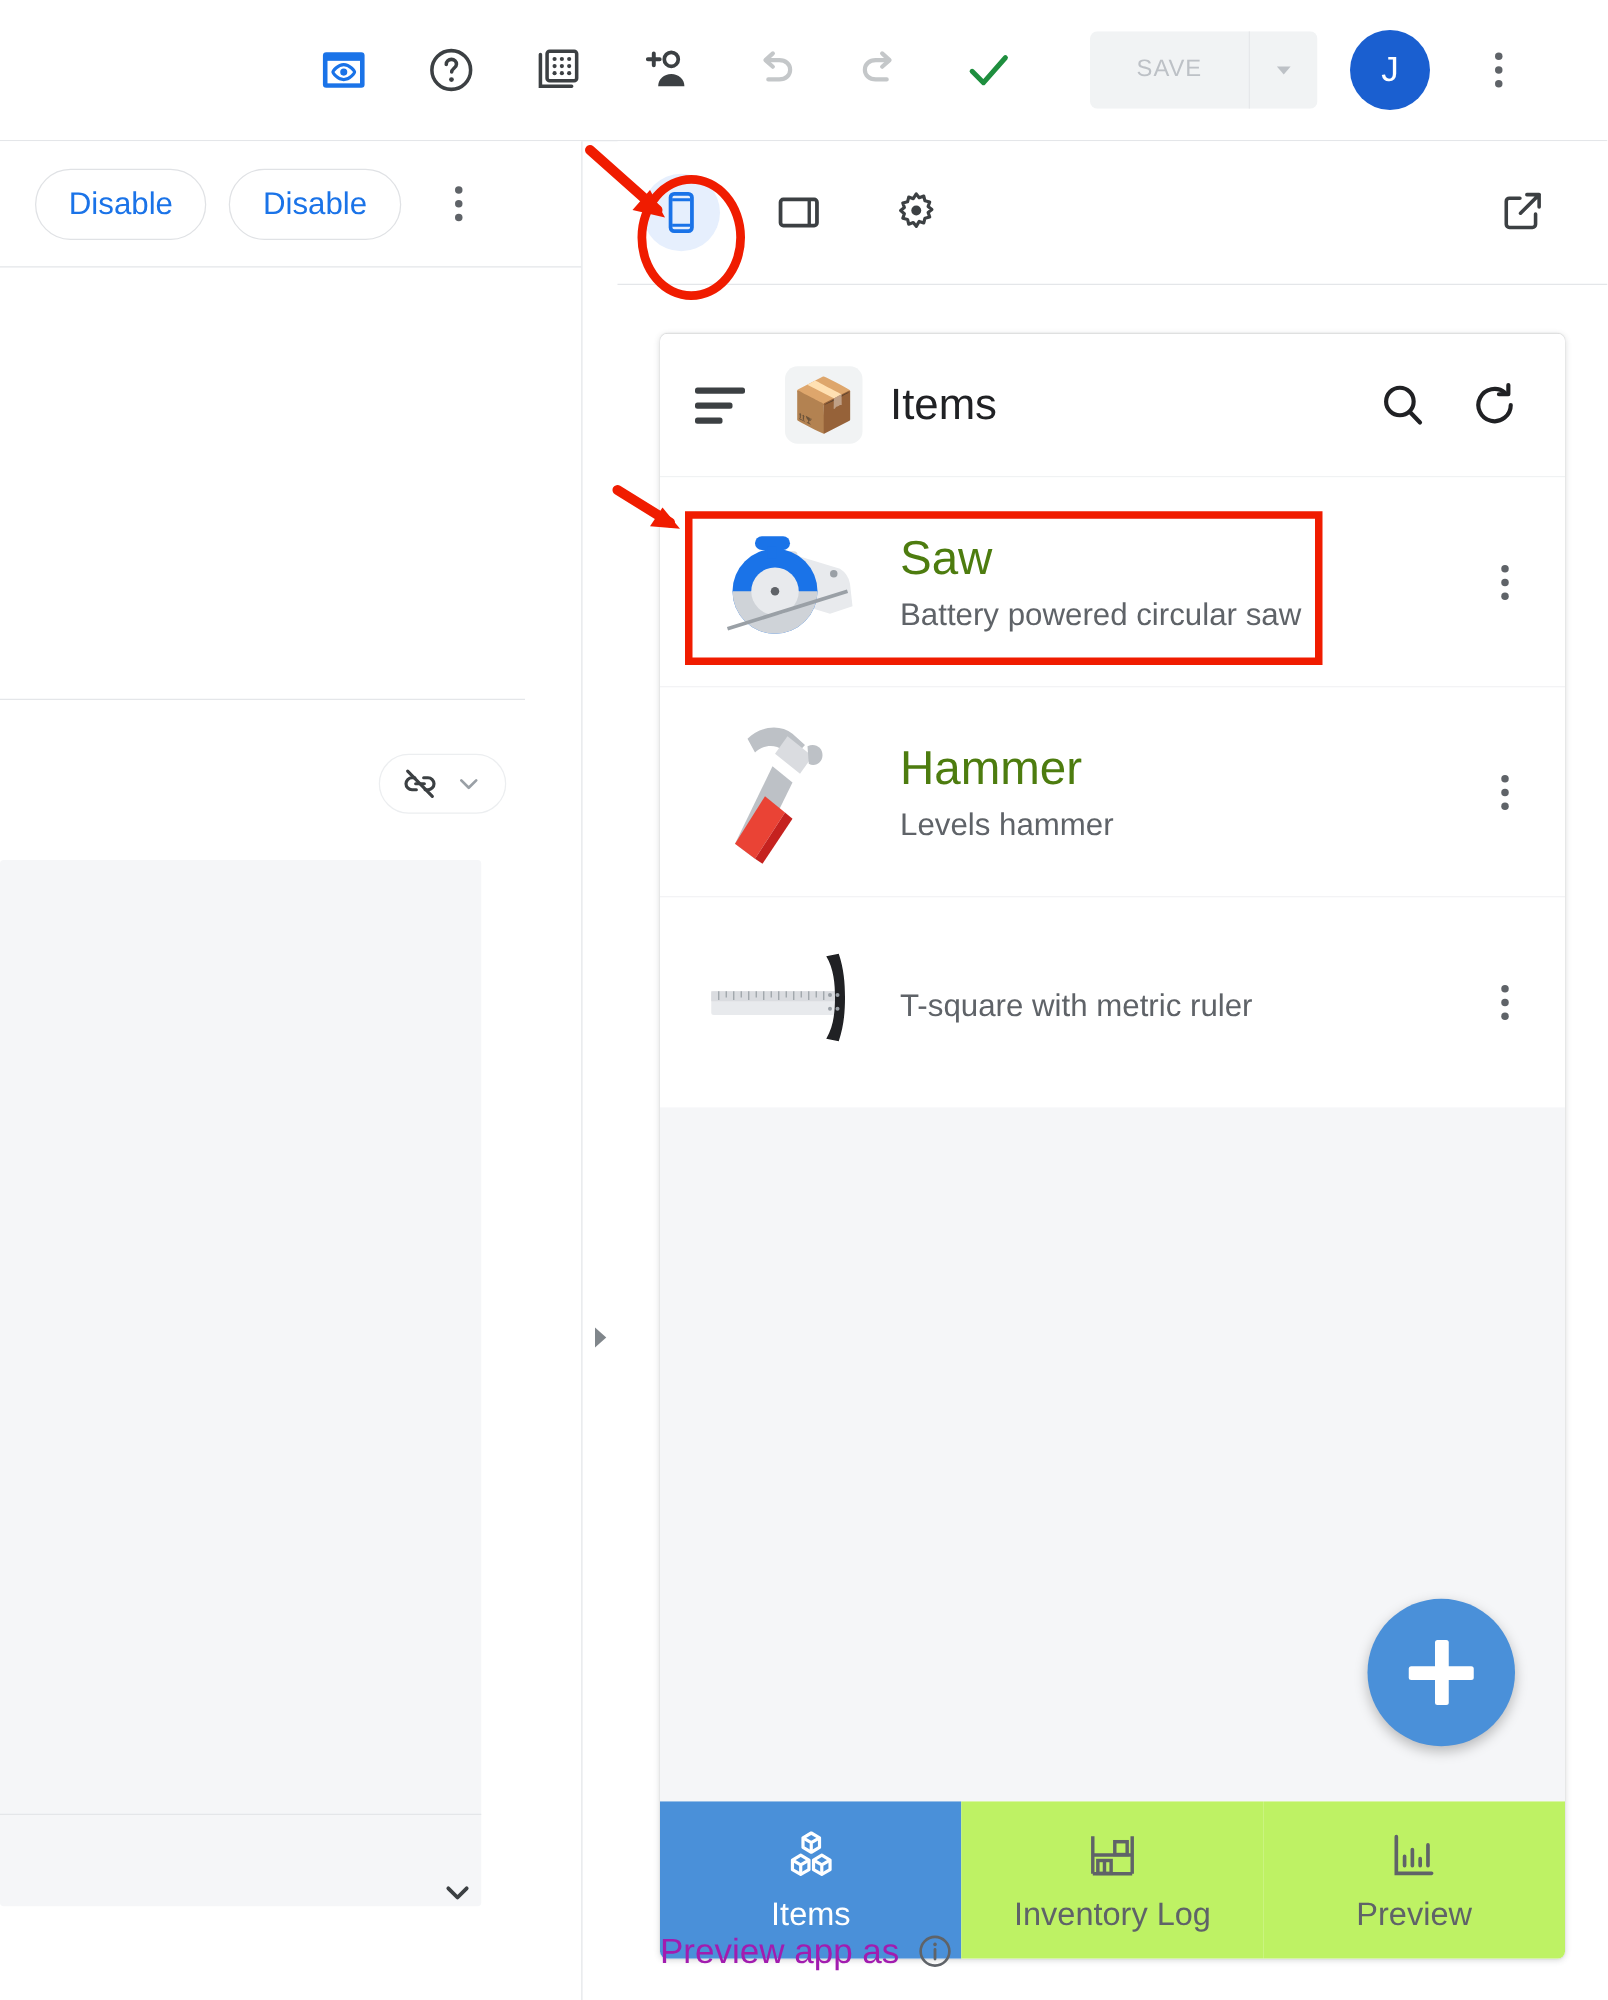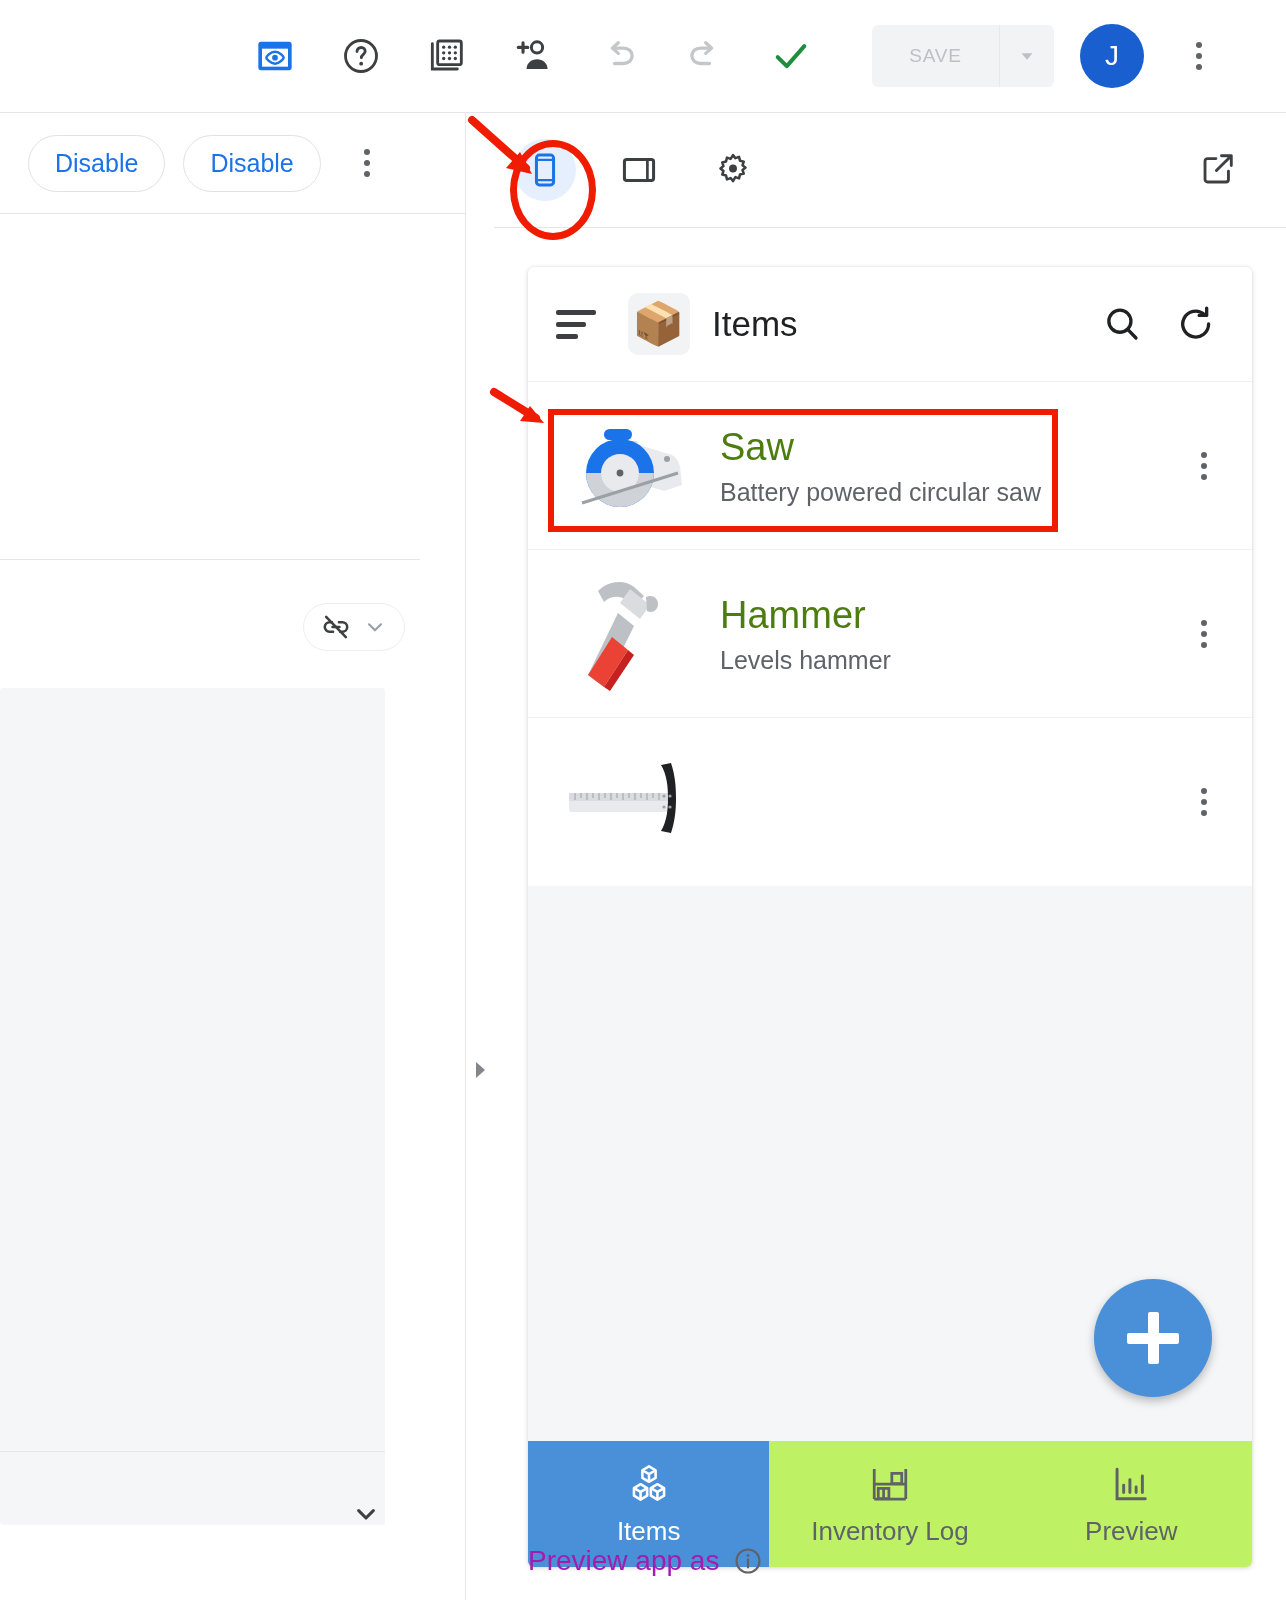--- a/index.html
+++ b/index.html
@@ -428,20 +428,21 @@
                   <path d="M12 46v7M18 46v5M24 46v7M30 46v5M36 46v7M42 46v5M48 46v7M54 46v5M60 46v7M66 46v5M72 46v7M78 46v5M84 46v7M90 46v5M96 46v7"></path>
                 </g>
                 <path d="M98 18c6 10 7 22 7 33s-1 23-7 33l10 2c4-12 5-23 5-35s-1-23-5-35z" fill="#202124"></path>
                 <circle cx="101" cy="49" r="1.6" fill="#9aa0a6"></circle>
                 <circle cx="101" cy="60" r="1.6" fill="#9aa0a6"></circle>
                 <circle cx="107" cy="49" r="1.6" fill="#9aa0a6"></circle>
                 <circle cx="107" cy="60" r="1.6" fill="#9aa0a6"></circle>
               </svg>
             </div>
             <div class="row-text">
+              <div class="row-sub">T-square with metric ruler</div>
             </div>
             <div class="row-more">
               <span class="dots-v">
                   <i></i>
                   <i></i>
                   <i></i>
                 </span>
             </div>
           </div>
         </div>

